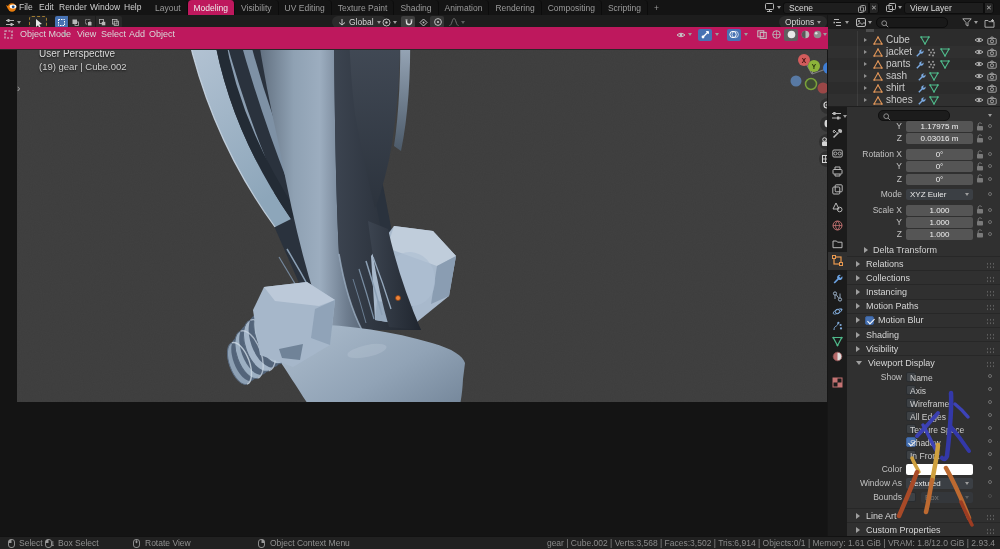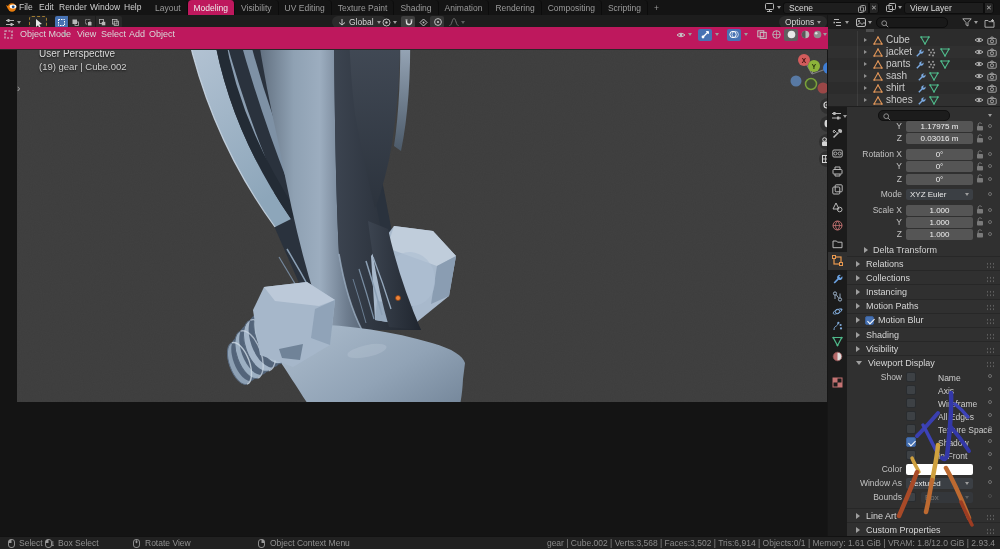--- a/index.html
+++ b/index.html
@@ -32,21 +32,21 @@
 .pdot.dim{border-color:#4c4c4c}
 .props svg[data-name="lock-icon"]{opacity:0.7}
 .sec{position:absolute;left:19px;width:153px;border-top:1px solid #272727;display:flex;align-items:center;height:14px}
 .sec .t{margin-left:6px;font-size:9px;color:#d6d6d6}
 .tri{width:0;height:0;border-top:3px solid transparent;border-bottom:3px solid transparent;border-left:4px solid #9f9f9f;margin-left:9px}
 .tri.down{border-left:3.5px solid transparent;border-right:3.5px solid transparent;border-top:4px solid #9f9f9f;border-bottom:none}
 .grip{position:absolute;right:5px;top:4.5px;width:9px;height:7px;background:radial-gradient(circle,#5f5f5f 0.7px,transparent 0.9px);background-size:3px 3.5px}
 .cb{position:absolute;left:78px;width:10px;height:10px;background:#3d4145;border:1px solid #292c2f;border-radius:2px}
 .cb.on{background:#4772b3;border-color:#3a5f99}
 .cb.on::after{content:"";display:block;width:3px;height:6px;border:solid #fff;border-width:0 1.5px 1.5px 0;transform:rotate(45deg);margin:0.5px 0 0 3px}
-.cblab{position:absolute;left:110px;font-size:8.5px;color:#cecece;line-height:10px}
+.cblab{position:absolute;left:82px;font-size:8.5px;color:#cecece;line-height:10px}
 .status{position:absolute;left:0;top:536px;width:1000px;height:13px;background:#212121;border-top:1px solid #121212;font-size:8.5px;color:#8f8f8f}
 .hintlab{position:absolute;top:0;line-height:13px;font-size:8.5px;color:#919191}
 .vdivider{position:absolute;left:827px;top:15px;width:1px;height:521px;background:#161616}
 </style>
 </head>
 <body>
 
 <div id="page" data-name="blender-window">
 
   <div class="ab" data-name="topbar" style="left:0;top:0;width:1000px;height:15px;background:#141414">

